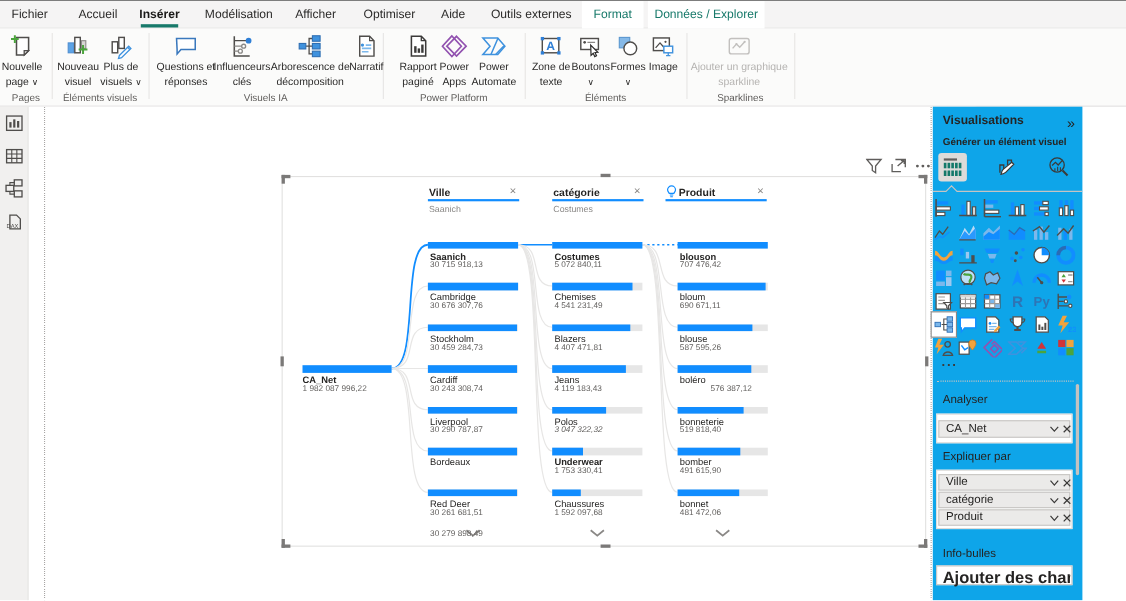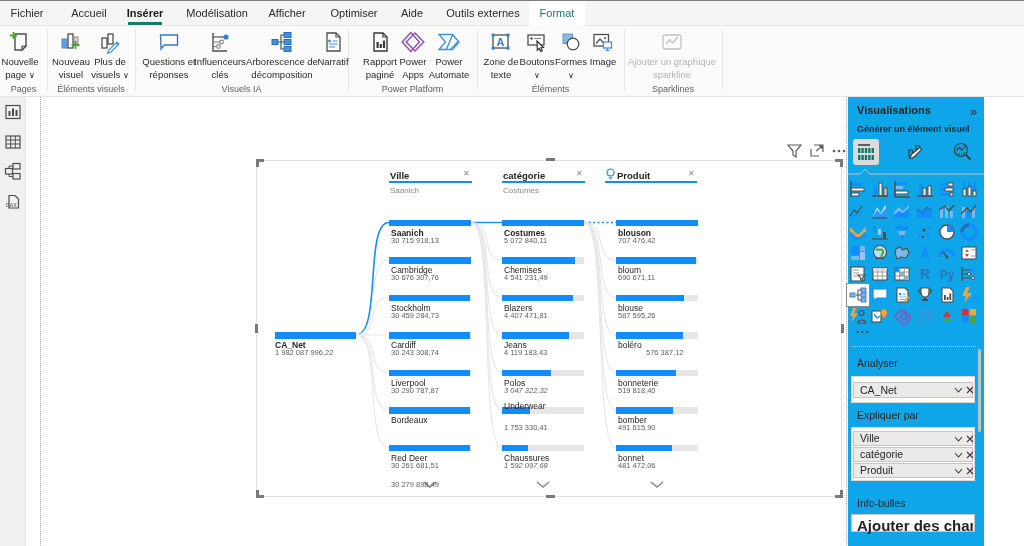--- a/index.html
+++ b/index.html
@@ -48,20 +48,21 @@
   <div id="menubar" class="abs">
     <div class="mi" style="left:10px;width:34px;">Fichier</div>
     <div class="mi" style="left:69px;width:40px;">Accueil</div>
     <div class="mi active" style="left:126px;width:38px;">Insérer</div>
     <div class="mi" style="left:182px;width:66px;text-align:right;">Modélisation</div>
     <div class="mi" style="left:266px;width:42px;">Afficher</div>
     <div class="mi" style="left:328px;width:52px;">Optimiser</div>
     <div class="mi" style="left:399px;width:26px;">Aide</div>
     <div class="mi" style="left:444px;width:78px;">Outils externes</div>
     <div class="mi ctx" style="left:529px;width:56px;">Format</div>
+    <div class="mi ctx" style="left:589px;width:106px;">Données / Explorer</div>
   </div>
   <div id="ins-underline" class="abs"></div>
   <div id="ribbon" class="abs">
     <div class="rsep" style="left:47px;"></div>
     <div class="rsep" style="left:135px;"></div>
     <div class="rsep" style="left:348px;"></div>
     <div class="rsep" style="left:477px;"></div>
     <div class="rsep" style="left:624px;"></div>
     <div class="rsep" style="left:722px;"></div>
     <div class="glabel" style="left:0px;width:47px;">Pages</div>
@@ -334,26 +335,26 @@
     <div class="tbarbg" style="left:475px;top:235px;width:82px;"></div>
     <div class="tbar" style="left:475px;top:235px;width:67px;"></div>
     <div class="tname reg" style="left:477px;top:243px;">Jeans</div>
     <div class="tval" style="left:477px;top:251px;">4 119 183,43</div>
     <div class="tbarbg" style="left:475px;top:272.5px;width:82px;"></div>
     <div class="tbar" style="left:475px;top:272.5px;width:49px;"></div>
     <div class="tname reg" style="left:477px;top:280.5px;">Polos</div>
     <div class="tval" style="left:477px;top:288.5px;font-style:italic;">3 047 322,32</div>
     <div class="tbarbg" style="left:475px;top:310px;width:82px;"></div>
     <div class="tbar" style="left:475px;top:310px;width:28px;"></div>
-    <div class="tname reg" style="left:477px;top:304px;">Underwear</div>
+    <div class="tname reg" style="left:477px;top:318px;font-weight:bold;">Underwear</div>
     <div class="tval" style="left:477px;top:326px;">1 753 330,41</div>
     <div class="tbarbg" style="left:475px;top:347.5px;width:82px;"></div>
     <div class="tbar" style="left:475px;top:347.5px;width:26px;"></div>
     <div class="tname reg" style="left:477px;top:355.5px;">Chaussures</div>
-    <div class="tval" style="left:477px;top:363.5px;font-style:italic;">1 592 097,68</div>
+    <div class="tval" style="left:477px;top:363.5px;">1 592 097,68</div>
     <div class="tbar" style="left:589px;top:122.5px;width:82px;"></div>
     <div class="tname" style="left:591px;top:130.5px;">blouson</div>
     <div class="tval" style="left:591px;top:138.5px;">707 476,42</div>
     <div class="tbarbg" style="left:589px;top:160px;width:82px;"></div>
     <div class="tbar" style="left:589px;top:160px;width:80px;"></div>
     <div class="tname reg" style="left:591px;top:168px;">bloum</div>
     <div class="tval" style="left:591px;top:176px;">690 671,11</div>
     <div class="tbarbg" style="left:589px;top:197.5px;width:82px;"></div>
     <div class="tbar" style="left:589px;top:197.5px;width:68px;"></div>
     <div class="tname reg" style="left:591px;top:205.5px;">blouse</div>

